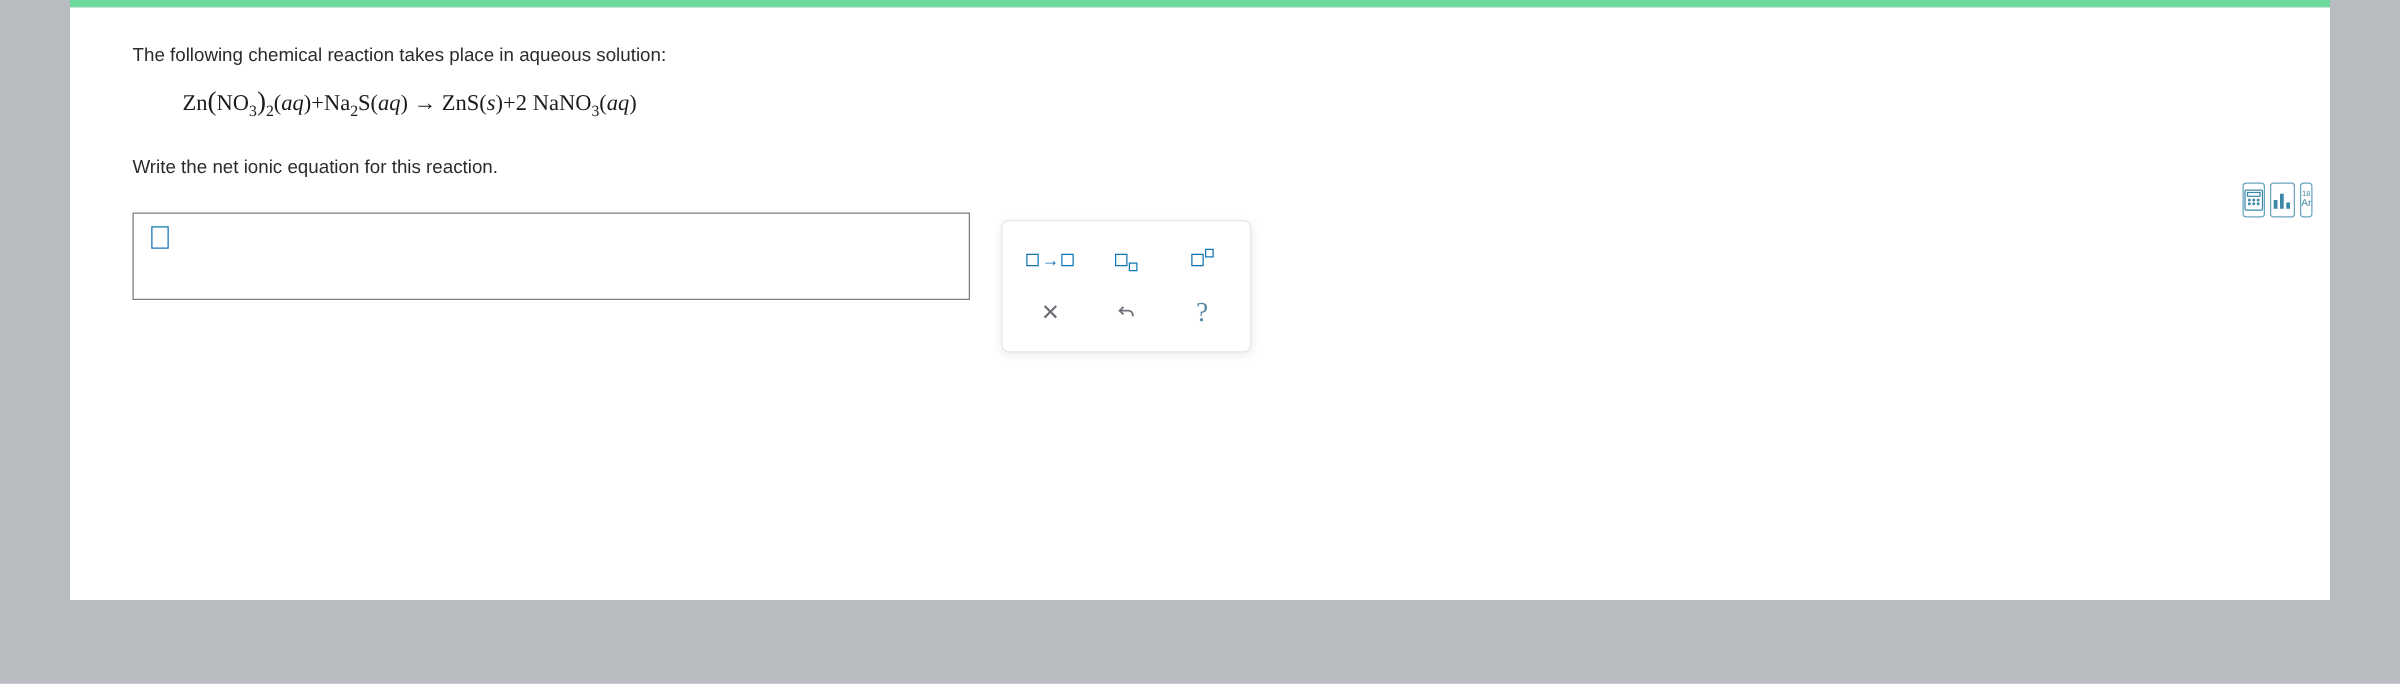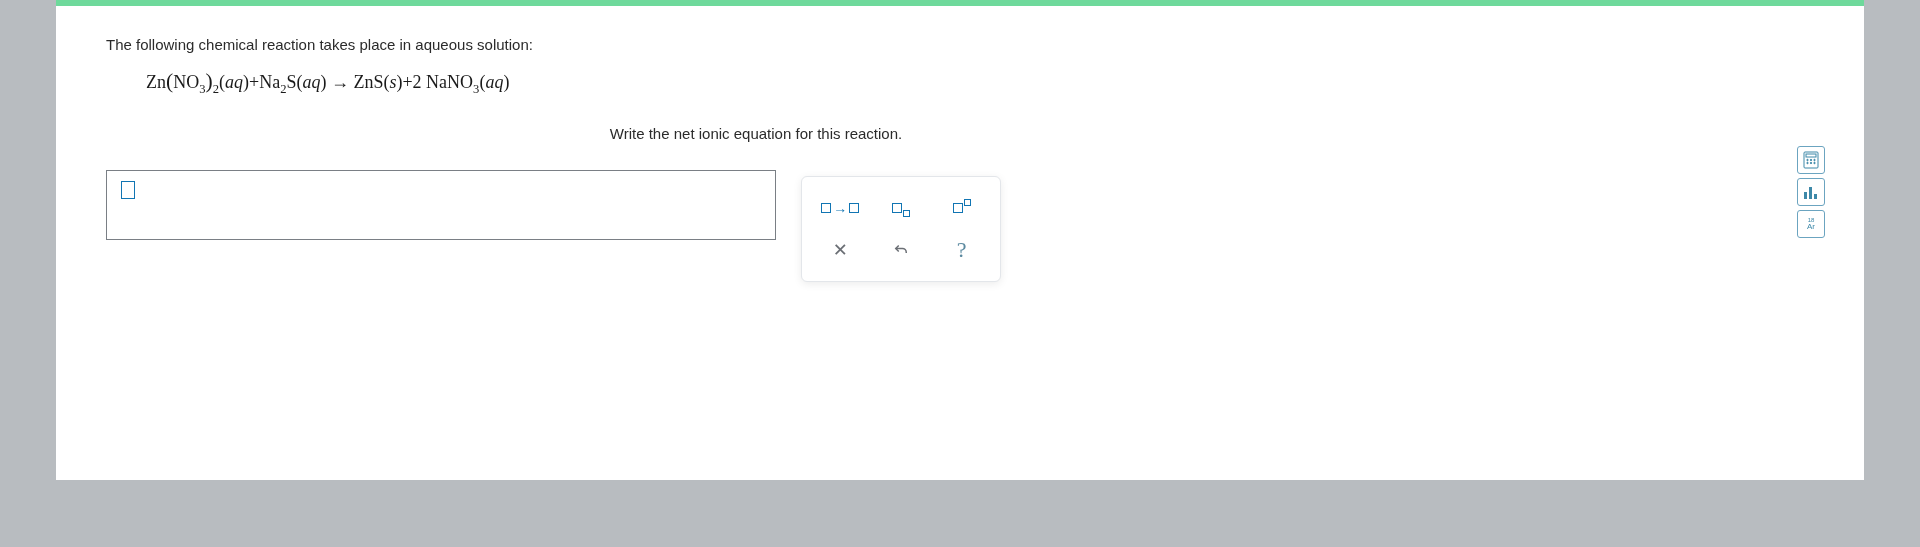--- a/index.html
+++ b/index.html
@@ -44,21 +44,20 @@
     margin-left: 40px;
     margin-bottom: 28px;
     white-space: nowrap;
   }
   .equation sub { font-size: 0.7em; vertical-align: sub; }
   .equation .big-paren { font-size: 1.2em; }
   .instruction {
     font-size: 15px;
     color: #2b2b2b;
     margin-bottom: 28px;
-    text-align: center;
   }
   .answer-box {
     width: 670px;
     height: 70px;
     border: 1px solid #7a7f85;
     padding: 10px 14px;
     display: flex;
     align-items: flex-start;
   }
   .answer-placeholder {
@@ -103,21 +102,21 @@
   .clear-x { color:#6b6f75; font-size:18px; }
   .undo-arc svg { stroke:#6b6f75; }
   .qmark { color:#5c8aa0; font-size:22px; font-family:Georgia, serif; }
 
   .side-tools {
     position: absolute;
     right: 36px;
     top: 140px;
     width: 34px;
     display: flex;
-    flex-direction: column;
+    flex-direction: row;
     gap: 4px;
     align-items: center;
   }
   .side-btn {
     width: 28px;
     height: 28px;
     border: 1px solid #6ba4c0;
     border-radius: 3px;
     display: flex;
     align-items: center;

